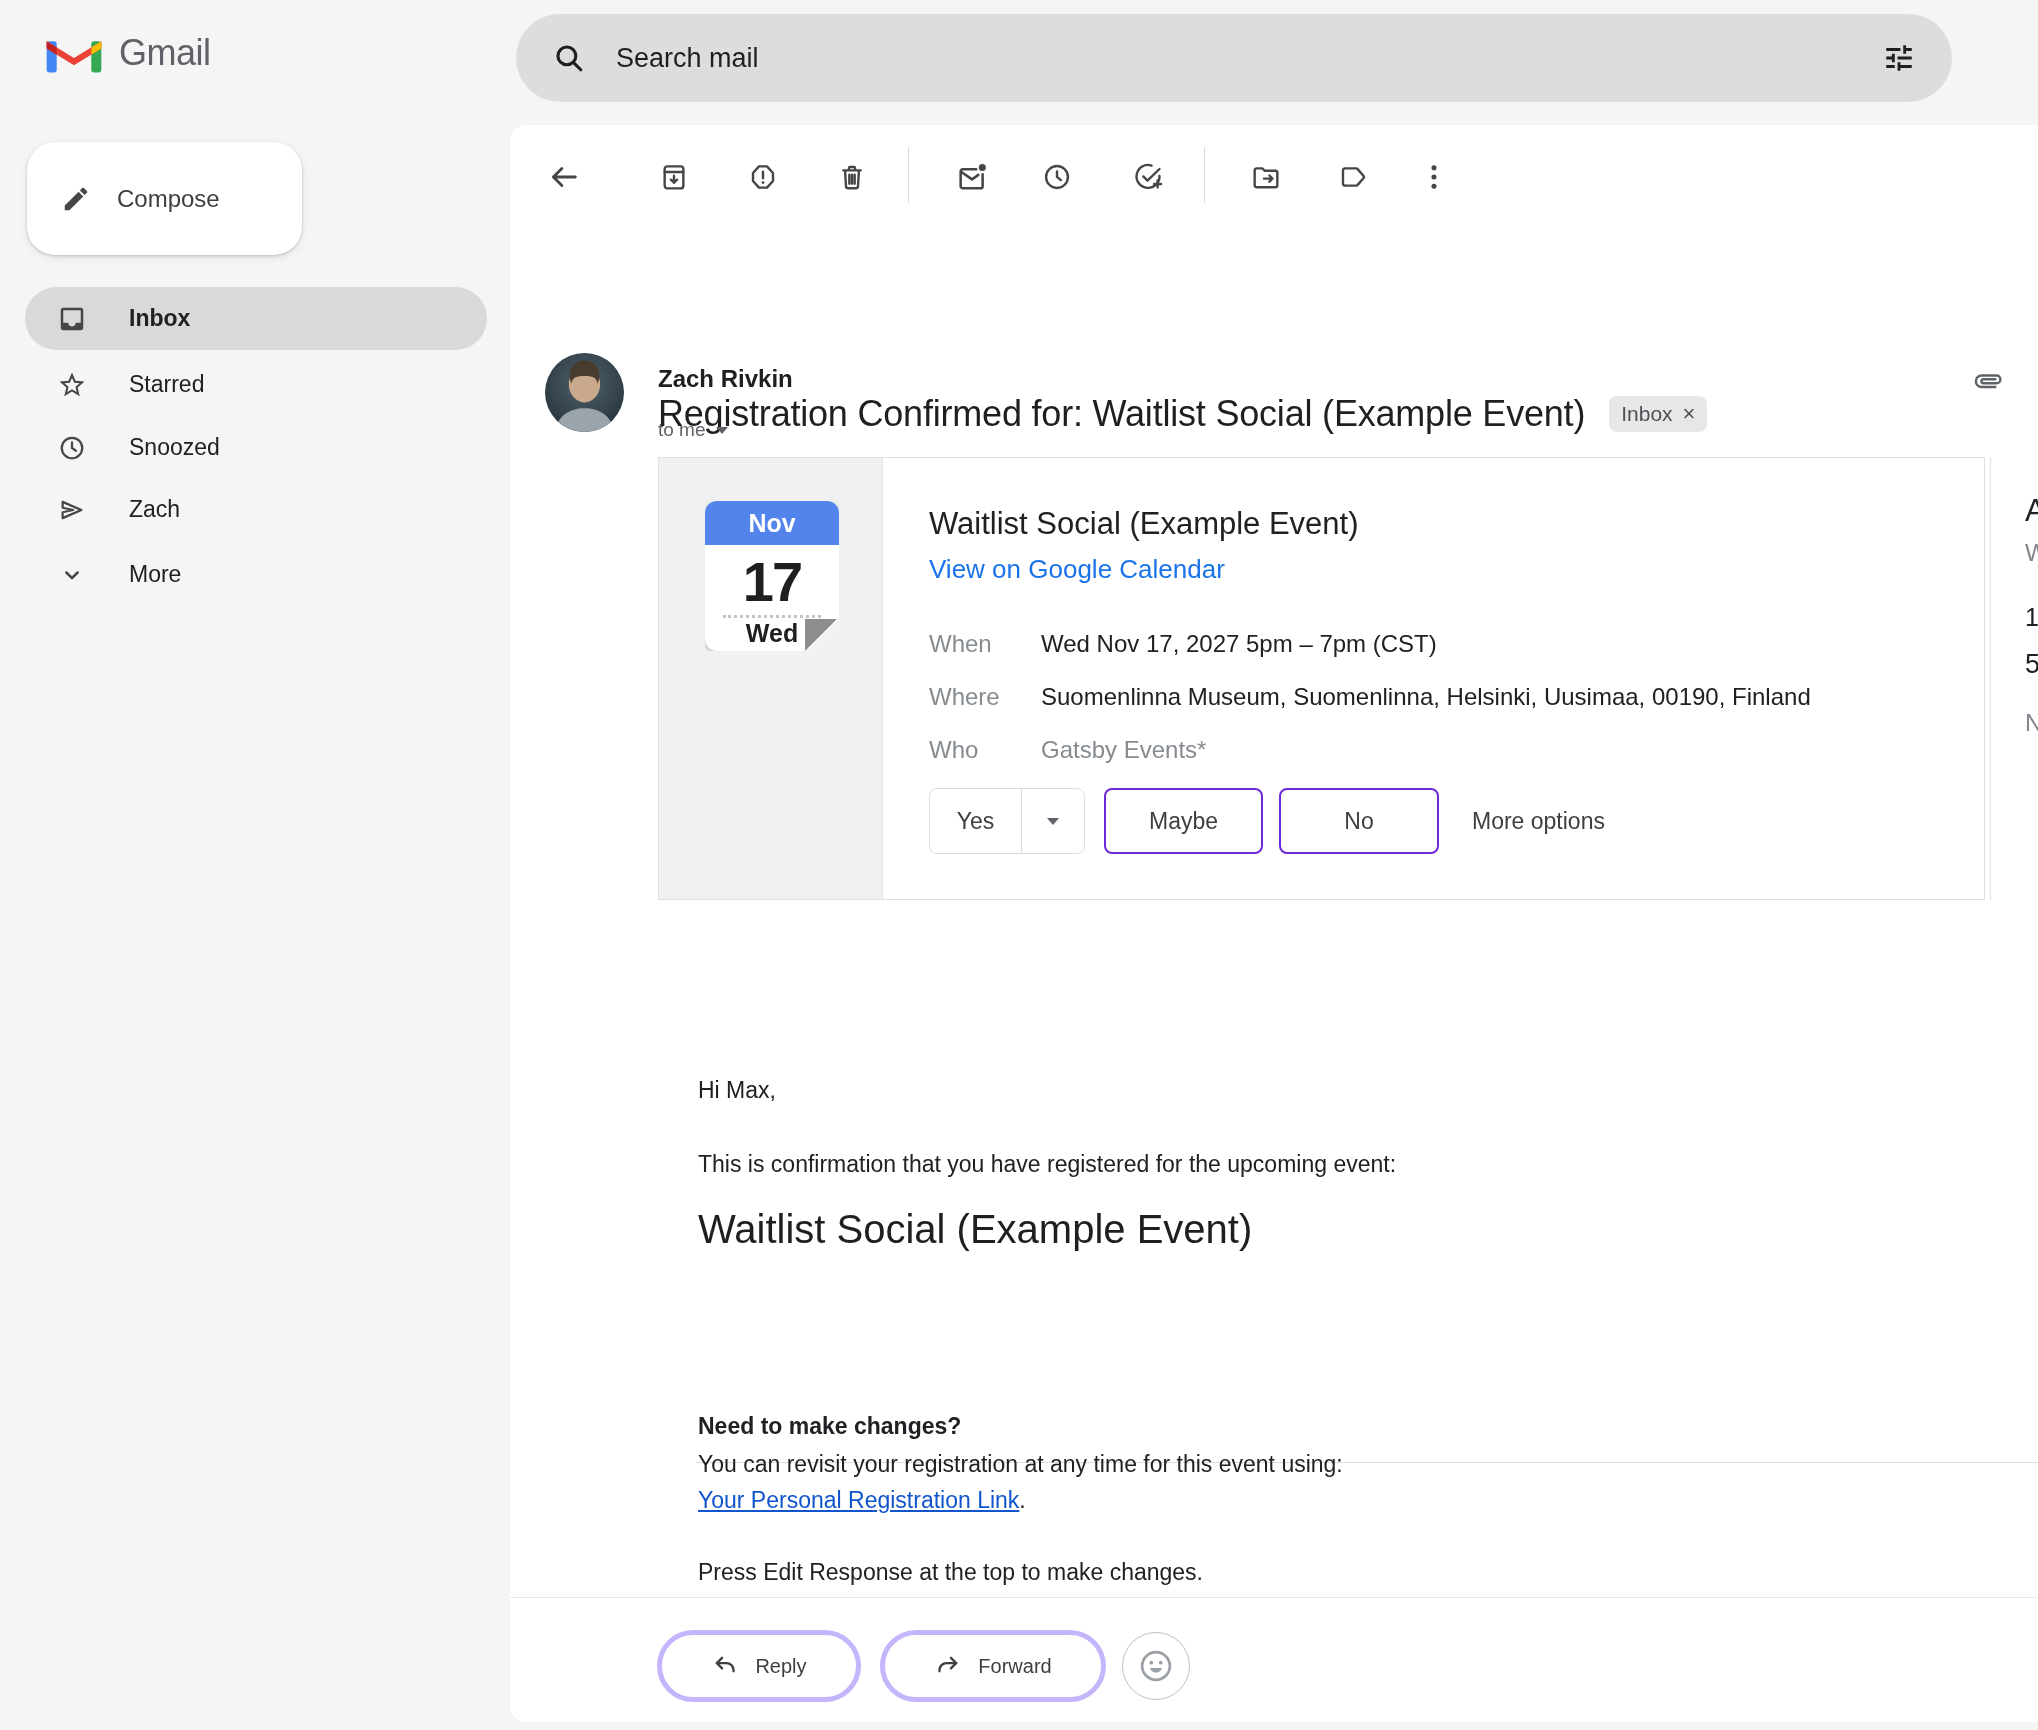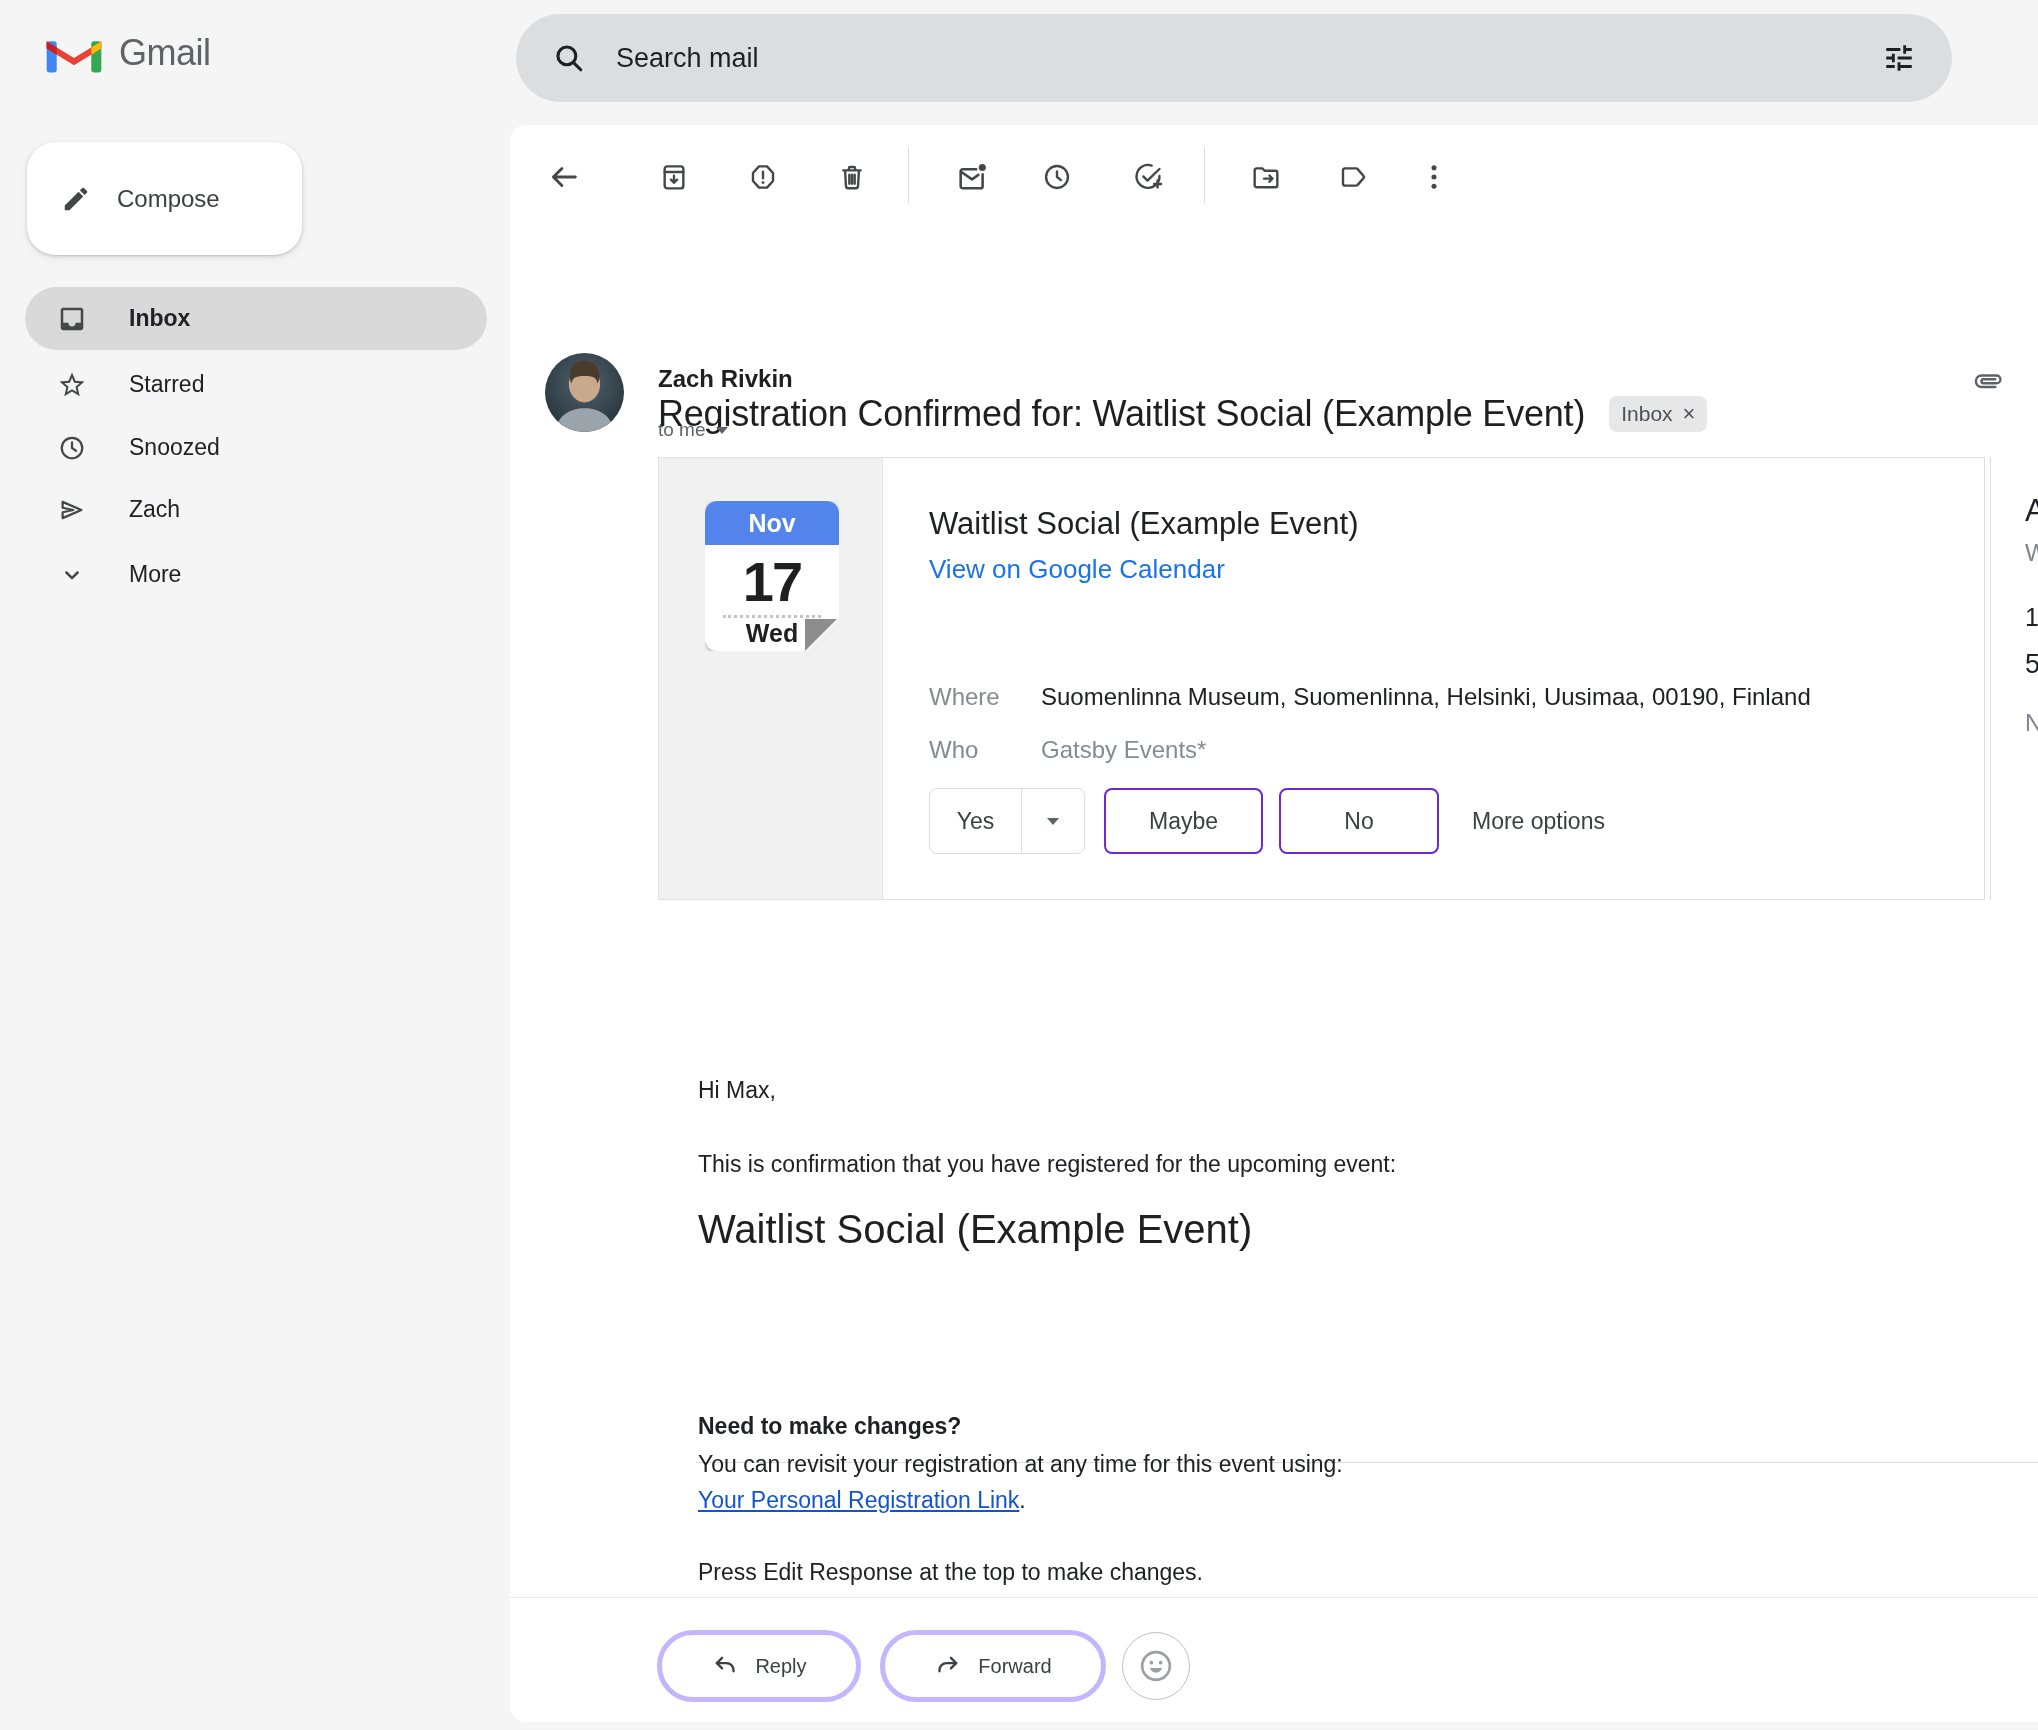--- a/index.html
+++ b/index.html
@@ -292,20 +292,24 @@
           <div class="day">17</div>
           <div class="dots"></div>
           <div class="wday">Wed</div>
         </div>
         <div class="fold" style="left:146px; top:161px; position:absolute;"></div>
       </div>
 
       <div class="invtitle">Waitlist Social (Example Event)</div>
       <a class="invlink">View on Google Calendar</a>
 
+      <div class="invrow" style="top:172px">
+        <span class="rlabel">When</span>
+        <span class="rvalue">Wed Nov 17, 2027 5pm – 7pm (CST)</span>
+      </div>
       <div class="invrow" style="top:225px">
         <span class="rlabel">Where</span>
         <span class="rvalue">Suomenlinna Museum, Suomenlinna, Helsinki, Uusimaa, 00190, Finland</span>
       </div>
       <div class="invrow" style="top:278px">
         <span class="rlabel">Who</span>
         <span class="rvalue muted">Gatsby Events*</span>
       </div>
 
       <div class="yeswrap">

